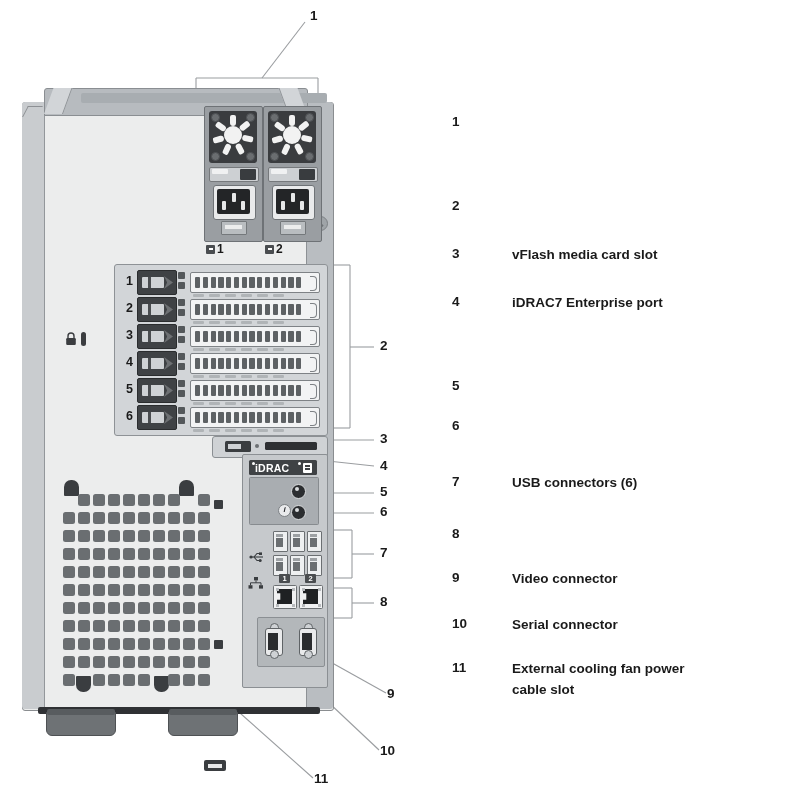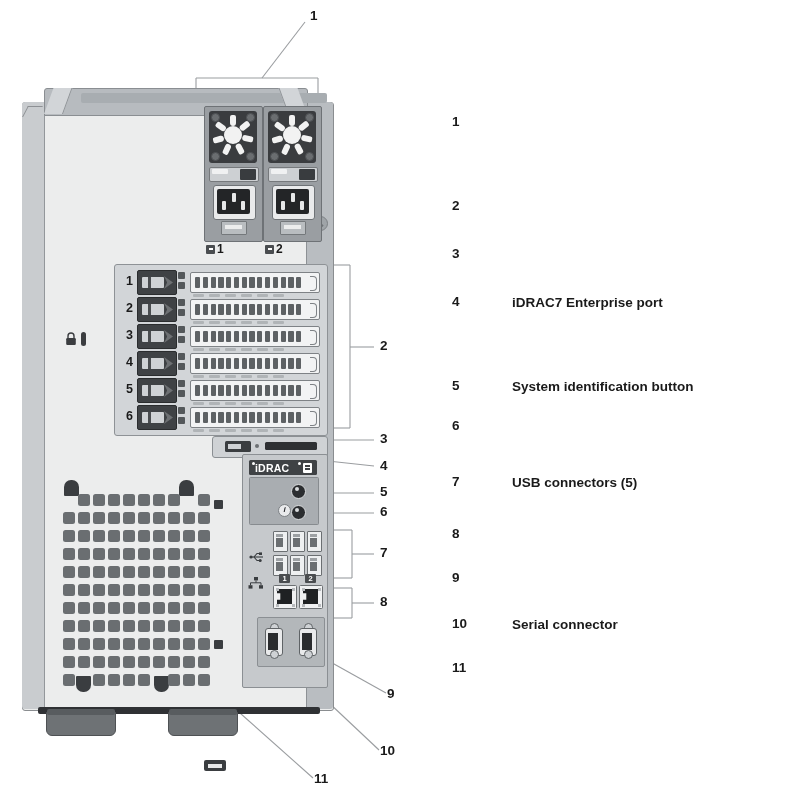--- a/index.html
+++ b/index.html
@@ -416,48 +416,50 @@
 
   <div class="legend">
     <div class="legend-row" style="top:0px;">
       <div class="legend-num">1</div>
     </div>
     <div class="legend-row" style="top:84px;">
       <div class="legend-num">2</div>
     </div>
     <div class="legend-row" style="top:132px;">
       <div class="legend-num">3</div>
+      <div class="legend-label">vFlash media card slot</div>
     </div>
     <div class="legend-row" style="top:180px;">
       <div class="legend-num">4</div>
       <div class="legend-label">iDRAC7 Enterprise port</div>
     </div>
     <div class="legend-row" style="top:264px;">
       <div class="legend-num">5</div>
-      <div class="legend-label">System identification button</div>
     </div>
     <div class="legend-row" style="top:304px;">
       <div class="legend-num">6</div>
     </div>
     <div class="legend-row" style="top:360px;">
       <div class="legend-num">7</div>
-      <div class="legend-label">USB connectors (5)</div>
+      <div class="legend-label">USB connectors (6)</div>
     </div>
     <div class="legend-row" style="top:412px;">
       <div class="legend-num">8</div>
     </div>
     <div class="legend-row" style="top:456px;">
       <div class="legend-num">9</div>
+      <div class="legend-label">Video connector</div>
     </div>
     <div class="legend-row" style="top:502px;">
       <div class="legend-num">10</div>
       <div class="legend-label">Serial connector</div>
     </div>
     <div class="legend-row" style="top:546px;">
       <div class="legend-num">11</div>
+      <div class="legend-label">External cooling fan power cable slot</div>
     </div>
   </div>
 
   <div id="server">
 
     <div class="chassis-body"></div>
     <div class="side-panel"></div>
     <div class="side-bevel"></div>
     <div class="right-rail"></div>
     <div class="rail-screw" style="top:128px;"></div>

